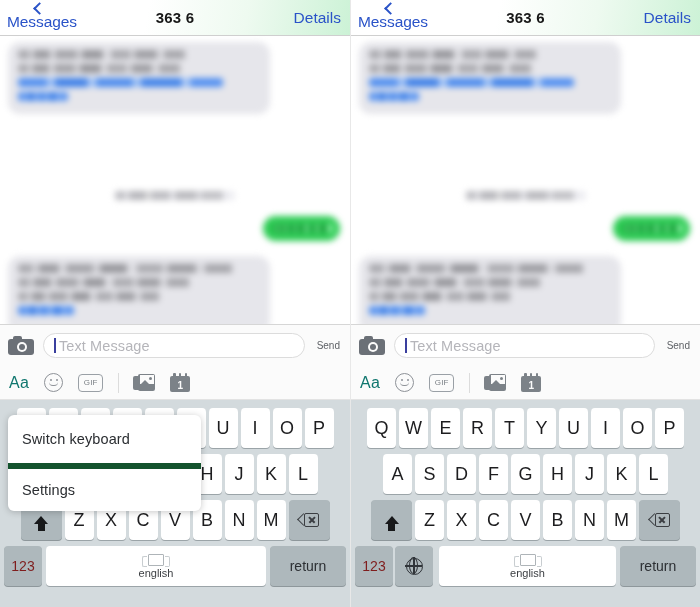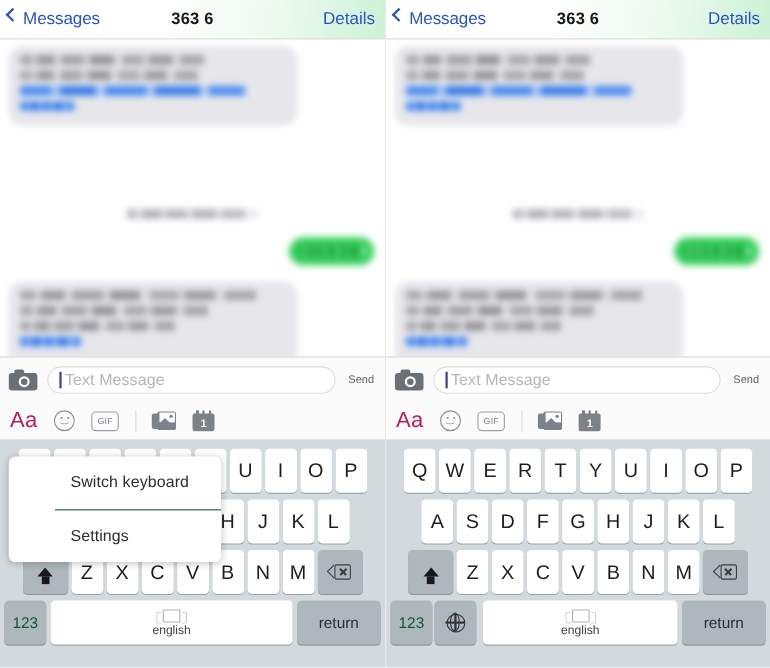--- a/index.html
+++ b/index.html
@@ -13,21 +13,21 @@
   .panel { position: relative; width: 350px; height: 607px; background: #fff; overflow: hidden; }
   .panel + .panel { border-left: 1px solid #e8e8e8; }
 
   
   .navbar {
     position: relative; height: 36px; width: 100%;
     background: linear-gradient(100deg, #ffffff 0%, #ffffff 42%, #eefaf0 70%, #ccf2d6 100%);
     display: flex; align-items: center;
     border-bottom: 1px solid #cfcfcf;
   }
-  .nav-back { display: flex; margin-left: 7px; cursor: pointer; }
+  .nav-back { display: flex; align-items: center; margin-left: 7px; cursor: pointer; flex-direction: column; }
   .chev {
     width: 9px; height: 9px; border-left: 2.4px solid #2a53c8; border-bottom: 2.4px solid #2a53c8;
     transform: rotate(45deg); margin-right: 5px; margin-top: 0px;
   }
   .nav-back-label { color: #2a53c8; font-size: 15.5px; letter-spacing: -0.1px; }
   .nav-title {
     position: absolute; left: 0; right: 0; text-align: center;
     font-size: 15px; font-weight: bold; color: #171717; letter-spacing: 0.2px;
     pointer-events: none;
   }
@@ -80,21 +80,21 @@
   .placeholder { color: #b5b5ba; font-size: 14.5px; letter-spacing: 0.1px; }
   .sendbtn { color: #5e6166; font-size: 10px; margin-left: 12px; margin-right: 2px; }
 
   
   .drawer {
     height: 34px; width: 100%; background: #fbfbfb;
     display: flex; align-items: center; padding: 0 9px;
     border-bottom: 1px solid #e3e3e3;
   }
   .drawer-ic { margin-right: 15px; display: flex; align-items: center; justify-content: center; }
-  .aa { color: #be185d; font-size: 20px; letter-spacing: 0.3px; }
+  .aa { color: #0f766e; font-size: 16px; letter-spacing: 0.3px; }
   .smiley { width: 19px; height: 19px; border-radius: 50%; border: 1.4px solid #8e9298; position: relative; }
   .smiley i { position: absolute; width: 2px; height: 2px; background: #8e9298; border-radius: 50%; top: 5px; }
   .smiley i.l { left: 4.5px; } .smiley i.r { right: 4.5px; }
   .smiley u { position: absolute; left: 4px; right: 4px; top: 8px; height: 4px;
               border-bottom: 1.4px solid #8e9298; border-radius: 0 0 6px 6px; }
   .gif { width: 25px; height: 18px; border: 1.3px solid #9aa0a6; border-radius: 4px;
          display: flex; align-items: center; justify-content: center;
          font-size: 8px; color: #7b8086; letter-spacing: 0.2px; }
   .divider-v { width: 1px; height: 20px; background: #dcdcdc; margin-right: 14px; }
   .photos { width: 22px; height: 18px; position: relative; }
@@ -123,21 +123,21 @@
     font-size: 18px; color: #1d1d1f; font-weight: 300;
     box-shadow: 0 1px 0 rgba(136,145,150,0.75);
     flex: 0 0 auto;
   }
   .krow1 .key { width: 29px; margin: 0 1.5px; }
   .krow2 .key { width: 29px; margin: 0 1.5px; }
   .krow3 .key { width: 29px; margin: 0 1.5px; }
   .key.fn { background: #aeb8bc; box-shadow: 0 1px 0 rgba(125,134,139,0.8); }
   .key.shift { width: 41px !important; }
   .key.bksp { width: 41px !important; }
-  .key.num { width: 38px !important; font-size: 14px; color: #14532d; }
+  .key.num { width: 38px !important; font-size: 14px; color: #7f1d1d; }
   .key.globe { width: 38px !important; }
   .key.space { flex: 1 1 auto; margin: 0 4px; flex-direction: column; }
   .key.ret { width: 76px !important; font-size: 14px; color: #2c2f33; }
   .space-glyph { width: 16px; height: 12px; border: 1.4px solid #aeb4b8; border-radius: 1px; margin-bottom: 1px; position: relative; }
   .space-glyph::before, .space-glyph::after {
     content: ""; position: absolute; top: 1px; width: 4px; height: 9px;
     border-top: 1.4px solid #c8cdd0; border-bottom: 1.4px solid #c8cdd0;
   }
   .space-glyph::before { left: -7px; border-left: 1.4px solid #c8cdd0; border-radius: 2px 0 0 2px; }
   .space-glyph::after { right: -7px; border-right: 1.4px solid #c8cdd0; border-radius: 0 2px 2px 0; }
@@ -155,27 +155,27 @@
   .globe-glyph::before { content: ""; position: absolute; left: 6.5px; top: -1.5px; width: 1.5px; height: 17px; background: #31353a; }
   .globe-glyph::after { content: ""; position: absolute; left: -1.5px; top: 6.5px; width: 17px; height: 1.5px; background: #31353a; }
   .globe-oval { position: absolute; left: 2px; top: -1.5px; width: 9px; height: 17px;
                 border: 1.5px solid #31353a; border-radius: 50%; }
 
   
   .popup {
     position: absolute; left: 8px; top: 415px; width: 193px;
     background: #ffffff; border-radius: 6px;
     box-shadow: 0 1px 7px rgba(0,0,0,0.22);
-    z-index: 20; overflow: hidden; padding-left: 42px;
+    z-index: 20; overflow: hidden;
   }
   .pitem {
     height: 48px; display: flex; align-items: center; padding: 0 14px;
     font-size: 14.5px; color: #2a2d31; letter-spacing: 0.1px;
   }
-  .pitem + .pitem { border-top: 1px solid #14532d; }
+  .pitem + .pitem { border-top: 6px solid #14532d; }
   .pitem .plabel { flex: 1 1 auto; }
   .toggle {
     width: 47px; height: 27px; border-radius: 14px; background: #2bc4dc;
     position: relative; flex: 0 0 auto;
   }
   .toggle .knob {
     position: absolute; right: 1.5px; top: 1.5px; width: 24px; height: 24px;
     border-radius: 50%; background: #fff; box-shadow: 0 1px 2px rgba(0,0,0,0.25);
   }
 </style>

